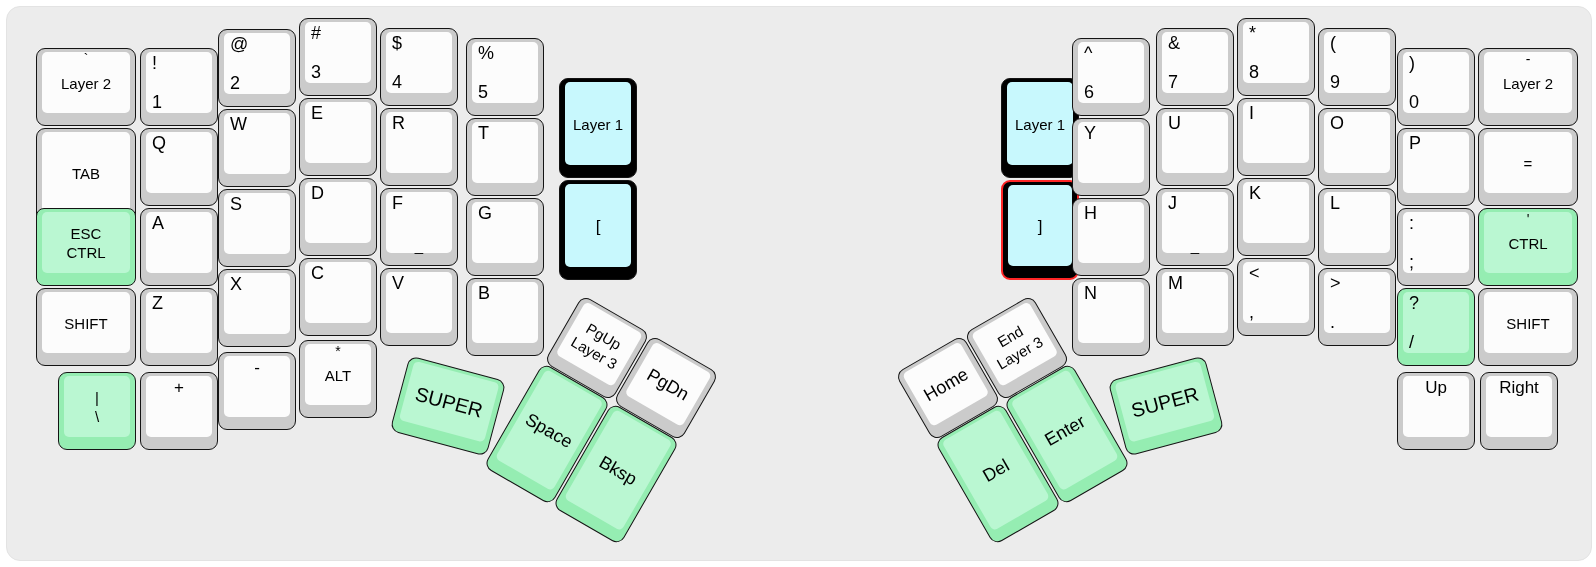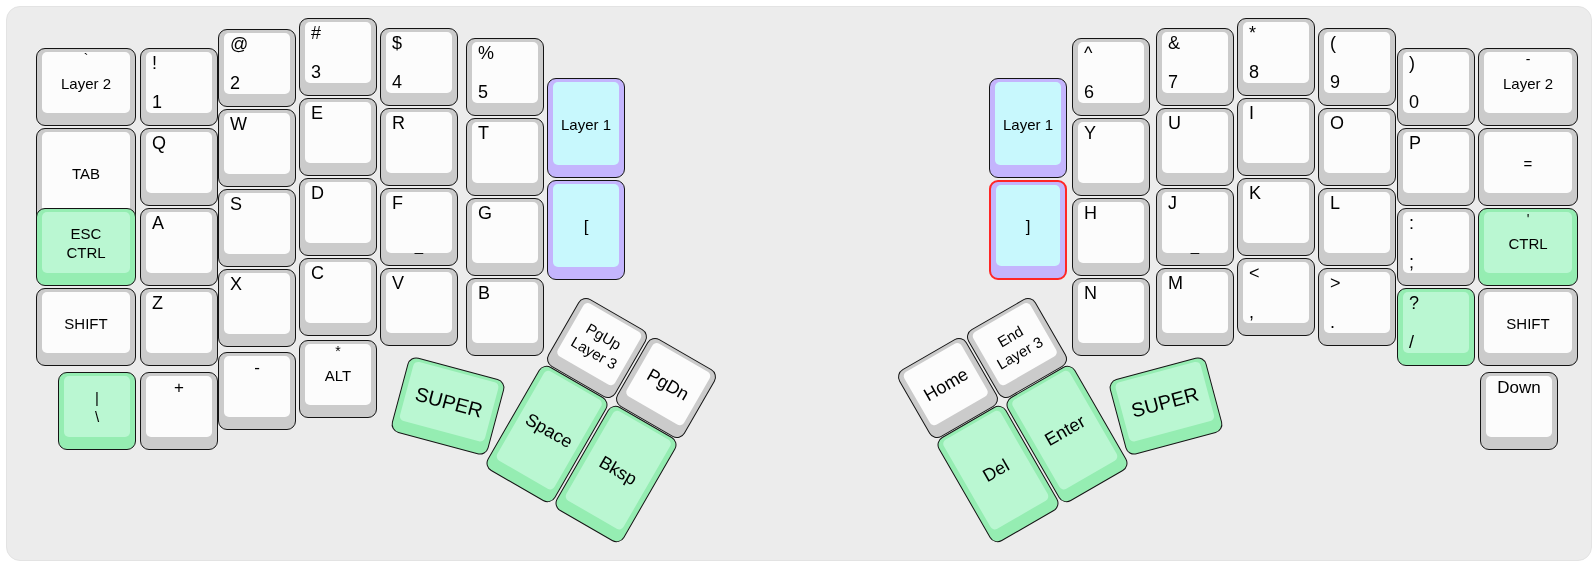--- a/index.html
+++ b/index.html
@@ -13,21 +13,21 @@
   }
   #stage{position:absolute;left:0;top:0;width:1596px;height:567px;}
   .key{
     position:absolute;box-sizing:border-box;
     border:1.5px solid #141414;border-radius:9px;
   }
   .key.white{background:#cbcbcb;}
   .key.white .cap{background:#fcfcfc;}
   .key.green{background:#95edb2;}
   .key.green .cap{background:#baf7d2;}
-  .key.cyan{background:#c4b5fd;}
+  .key.cyan{background:#000000;margin-left:12px;}
   .key.cyan .cap{background:#c8f8fd;}
   .key.red-border{border:2px solid #ff2626;}
   .cap{
     position:absolute;left:5px;right:5px;top:3px;bottom:12px;
     border-radius:5px;
   }
   .lg{position:absolute;white-space:pre;color:#000;}
   .lg-tl{left:6px;top:1px;font-size:18px;line-height:20px;}
   .lg-bl{left:6px;bottom:1px;font-size:18px;line-height:20px;}
   .lg-tc{left:0;right:0;top:-1px;text-align:center;font-size:14px;line-height:16px;}
@@ -45,21 +45,21 @@
       <div class="cap">
         <span class="lg lg-tc">`</span>
         <div class="lg lg-center"><span>Layer 2</span></div>
       </div>
     </div>
     <div class="key white" style="left: 36px; top: 128px; width: 100px; height: 99px;">
       <div class="cap">
         <div class="lg lg-center"><span>TAB</span></div>
       </div>
     </div>
-    <div class="key green" style="left: 36px; top: 208px; width: 100px; height: 78px;">
+    <div class="key green" style="left: 36px; top: 208px; width: 100px; height: 78px; border-radius: 8px;">
       <div class="cap">
         <div class="lg lg-center"><span>ESC</span><span>CTRL</span></div>
       </div>
     </div>
     <div class="key white" style="left: 36px; top: 288px; width: 100px; height: 78px;">
       <div class="cap">
         <div class="lg lg-center"><span>SHIFT</span></div>
       </div>
     </div>
     <div class="key green" style="left: 58px; top: 372px; width: 78px; height: 78px;">
@@ -337,20 +337,25 @@
         <span class="lg lg-tl">:</span>
         <span class="lg lg-bl">;</span>
       </div>
     </div>
     <div class="key green" style="left: 1397px; top: 288px; width: 78px; height: 78px;">
       <div class="cap">
         <span class="lg lg-tl">?</span>
         <span class="lg lg-bl">/</span>
       </div>
     </div>
+    <div class="key white" style="left: 1397px; top: 372px; width: 78px; height: 78px;">
+      <div class="cap">
+        <span class="lg lg-top">Up</span>
+      </div>
+    </div>
     <div class="key white" style="left: 1478px; top: 48px; width: 100px; height: 78px;">
       <div class="cap">
         <span class="lg lg-tc">-</span>
         <div class="lg lg-center"><span>Layer 2</span></div>
       </div>
     </div>
     <div class="key white" style="left: 1478px; top: 128px; width: 100px; height: 78px;">
       <div class="cap">
         <div class="lg lg-center"><span>=</span></div>
       </div>
@@ -361,21 +366,21 @@
         <div class="lg lg-center"><span>CTRL</span></div>
       </div>
     </div>
     <div class="key white" style="left: 1478px; top: 288px; width: 100px; height: 78px;">
       <div class="cap">
         <div class="lg lg-center"><span>SHIFT</span></div>
       </div>
     </div>
     <div class="key white" style="left: 1480px; top: 372px; width: 78px; height: 78px;">
       <div class="cap">
-        <span class="lg lg-top">Down</span>
+        <span class="lg lg-top">Right</span>
       </div>
     </div>
     <div class="key green" style="left: 1116px; top: 367px; width: 100px; height: 78px; transform: rotate(-15deg);">
       <div class="cap">
         <div class="lg lg-center" style="font-size: 20px; line-height: 24px;"><span>SUPER</span></div>
       </div>
     </div>
     <div class="key white" style="left: 978px; top: 309px; width: 78px; height: 78px; transform: rotate(-30deg);">
       <div class="cap">
         <div class="lg lg-center"><span>End</span><span>Layer 3</span></div>

